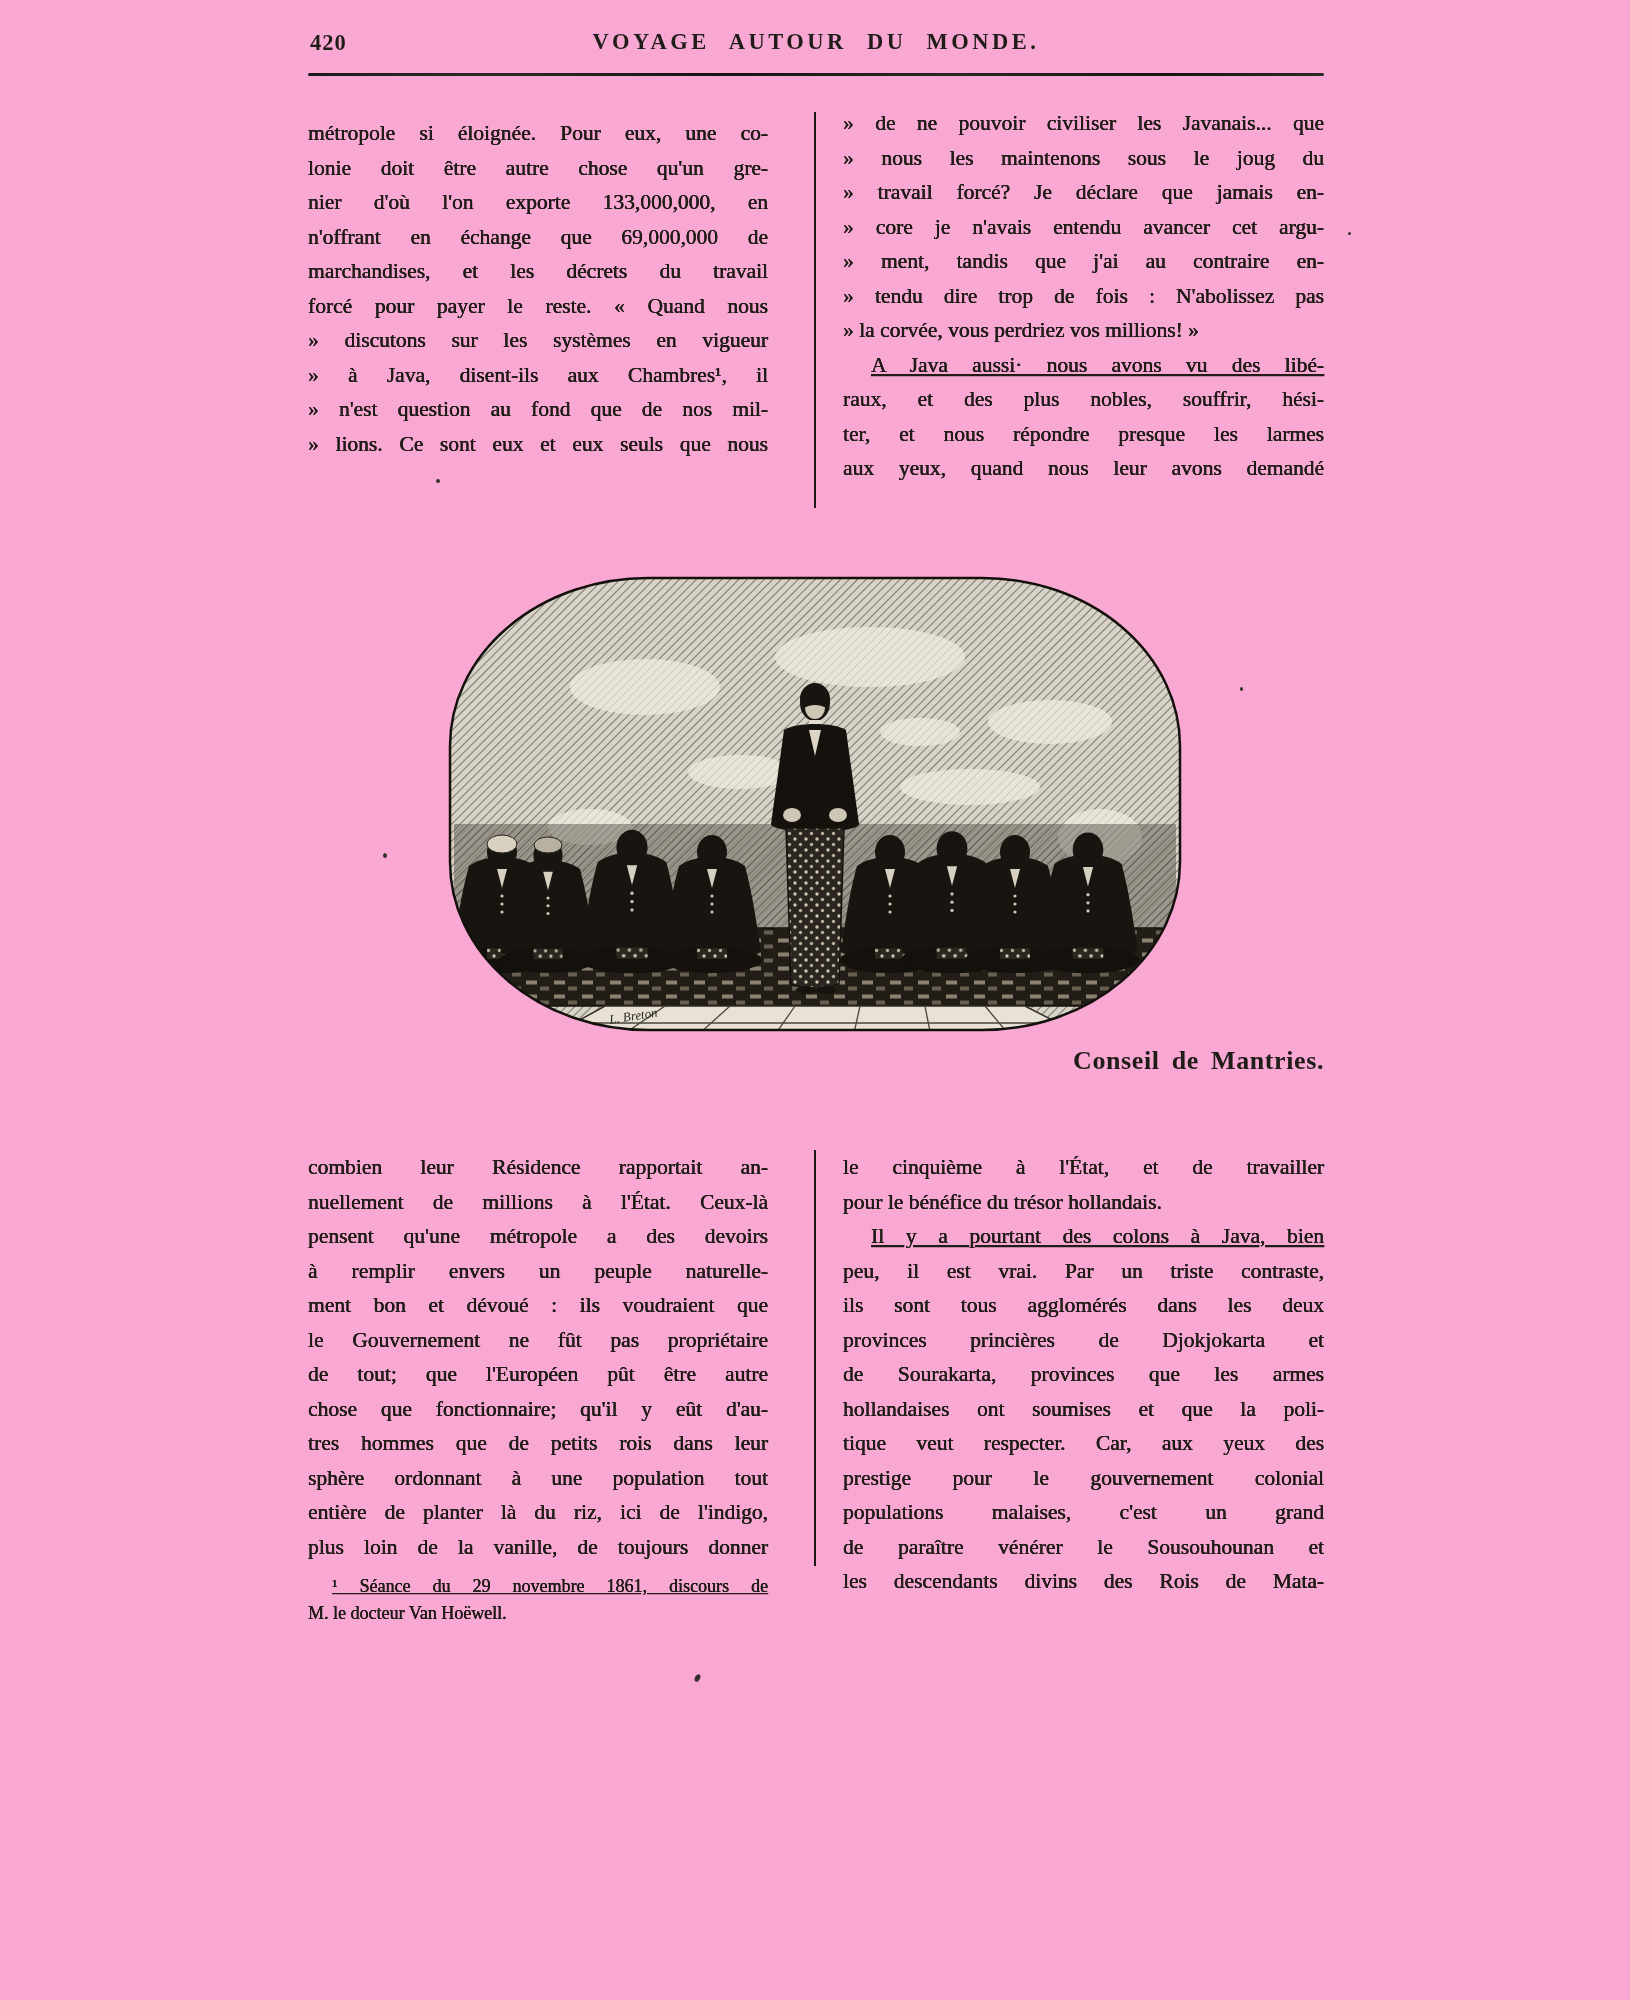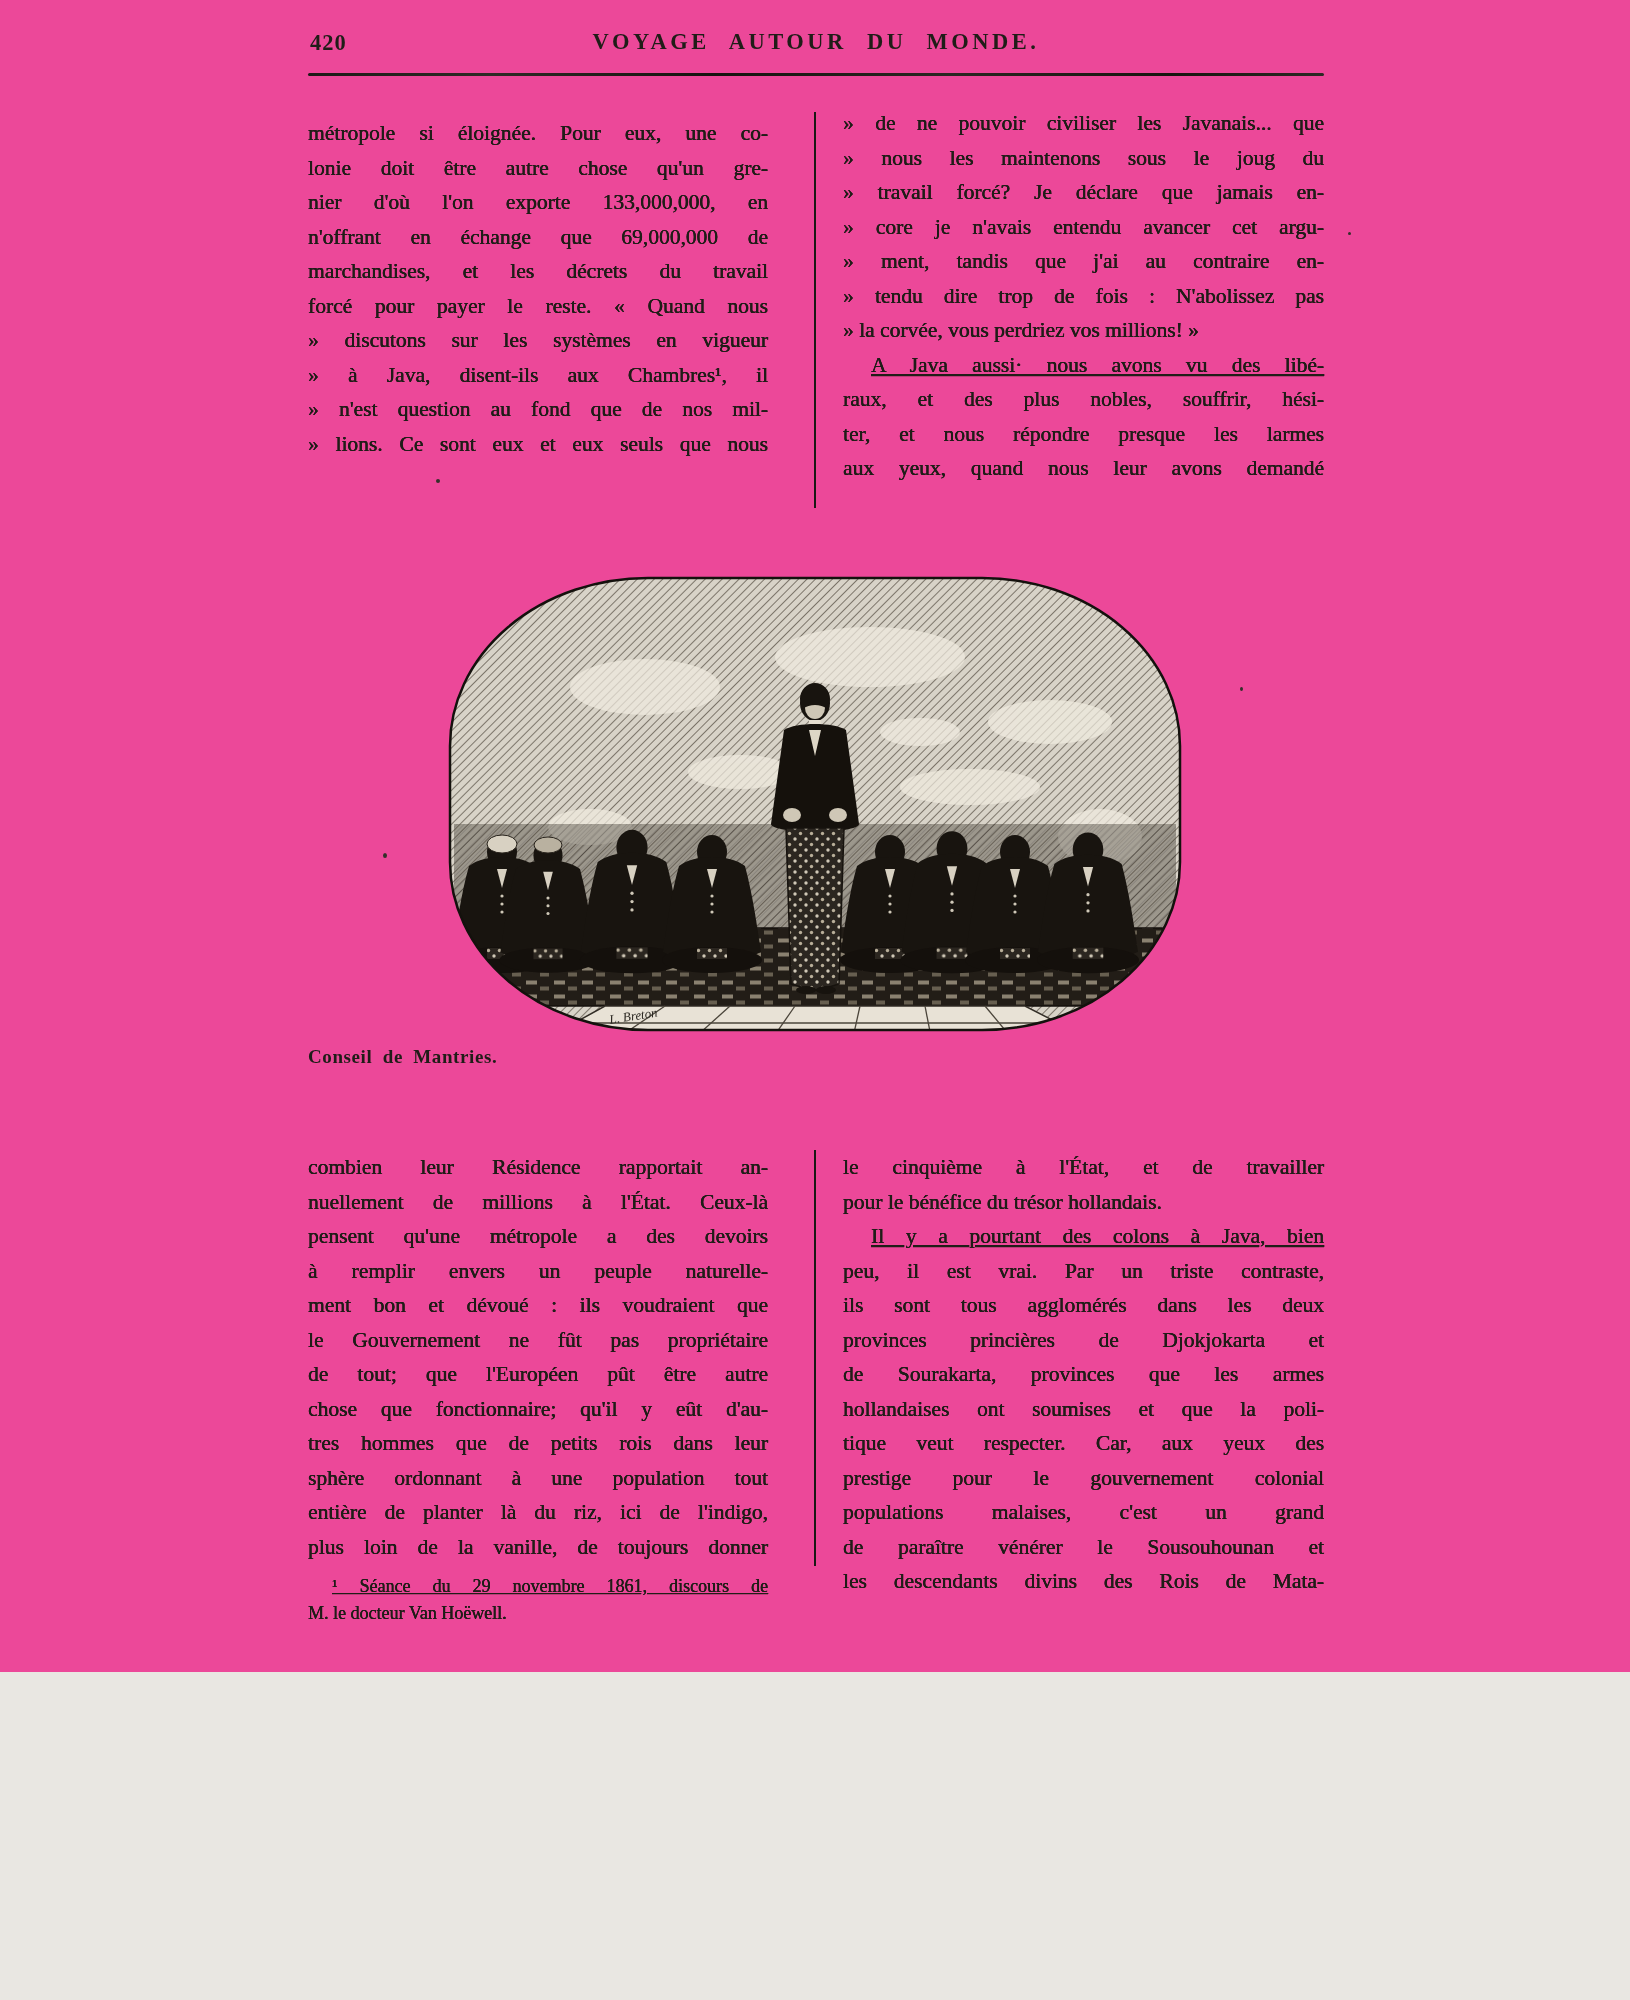--- a/index.html
+++ b/index.html
@@ -1,18 +1,18 @@
 <!DOCTYPE html>
 <html><head>
 <meta charset="utf-8">
 <style>
   html,body { margin:0; padding:0; background:#e9e7e2; }
   .page {
-    position:relative; width:1630px; height:1672px;
-    background:#ec4899; overflow:hidden;
+    position:relative; width:1630px; height:2000px;
+    background:#f9a8d4; overflow:hidden;
     font-family:"Liberation Serif","DejaVu Serif",serif;
     color:#201d18;
   }
   .pageno {
     position:absolute; left:310px; top:30px;
     font-size:22.5px; font-weight:700; letter-spacing:1px;
   }
   .running-title {
     position:absolute; left:308px; top:29px; width:1016px;
     text-align:center; font-size:22.5px; font-weight:700;
@@ -35,21 +35,21 @@
   .line.end { text-align-last:left; }
   .line.indent { text-indent:28px;text-decoration:underline; }
   .divider {
     position:absolute; left:814px; width:2px; background:#1b1915;
   }
   .divider-upper { top:112px; height:396px; }
   .divider-lower { top:1150px; height:416px; }
   .figure-wrap { position:absolute; left:440px; top:572px; width:750px; height:470px; }
   .figure-caption {
     position:absolute; left:308px; top:1046px; width:1016px;
-    text-align:left; font-size:19px; font-weight:700;
+    text-align:right; font-size:26px; font-weight:700;
     letter-spacing:0.6px; word-spacing:5px;
   }
   .footnote { font-size:18px; line-height:27px; margin-top:9px; }
   .footnote .line.indent { text-indent:24px; }
   .ink-speck { position:absolute; background:#33302a; border-radius:50%; }
   .speck-1 { left:695px; top:1674px; width:5px; height:8px; transform:rotate(28deg); }
   .speck-2 { left:436px; top:479px;  width:4px; height:4px; }
   .speck-3 { left:383px; top:853px;  width:4px; height:5px; }
   .speck-4 { left:1348px; top:232px; width:3px; height:3px; }
   .speck-5 { left:1240px; top:687px; width:3px; height:4px; }

